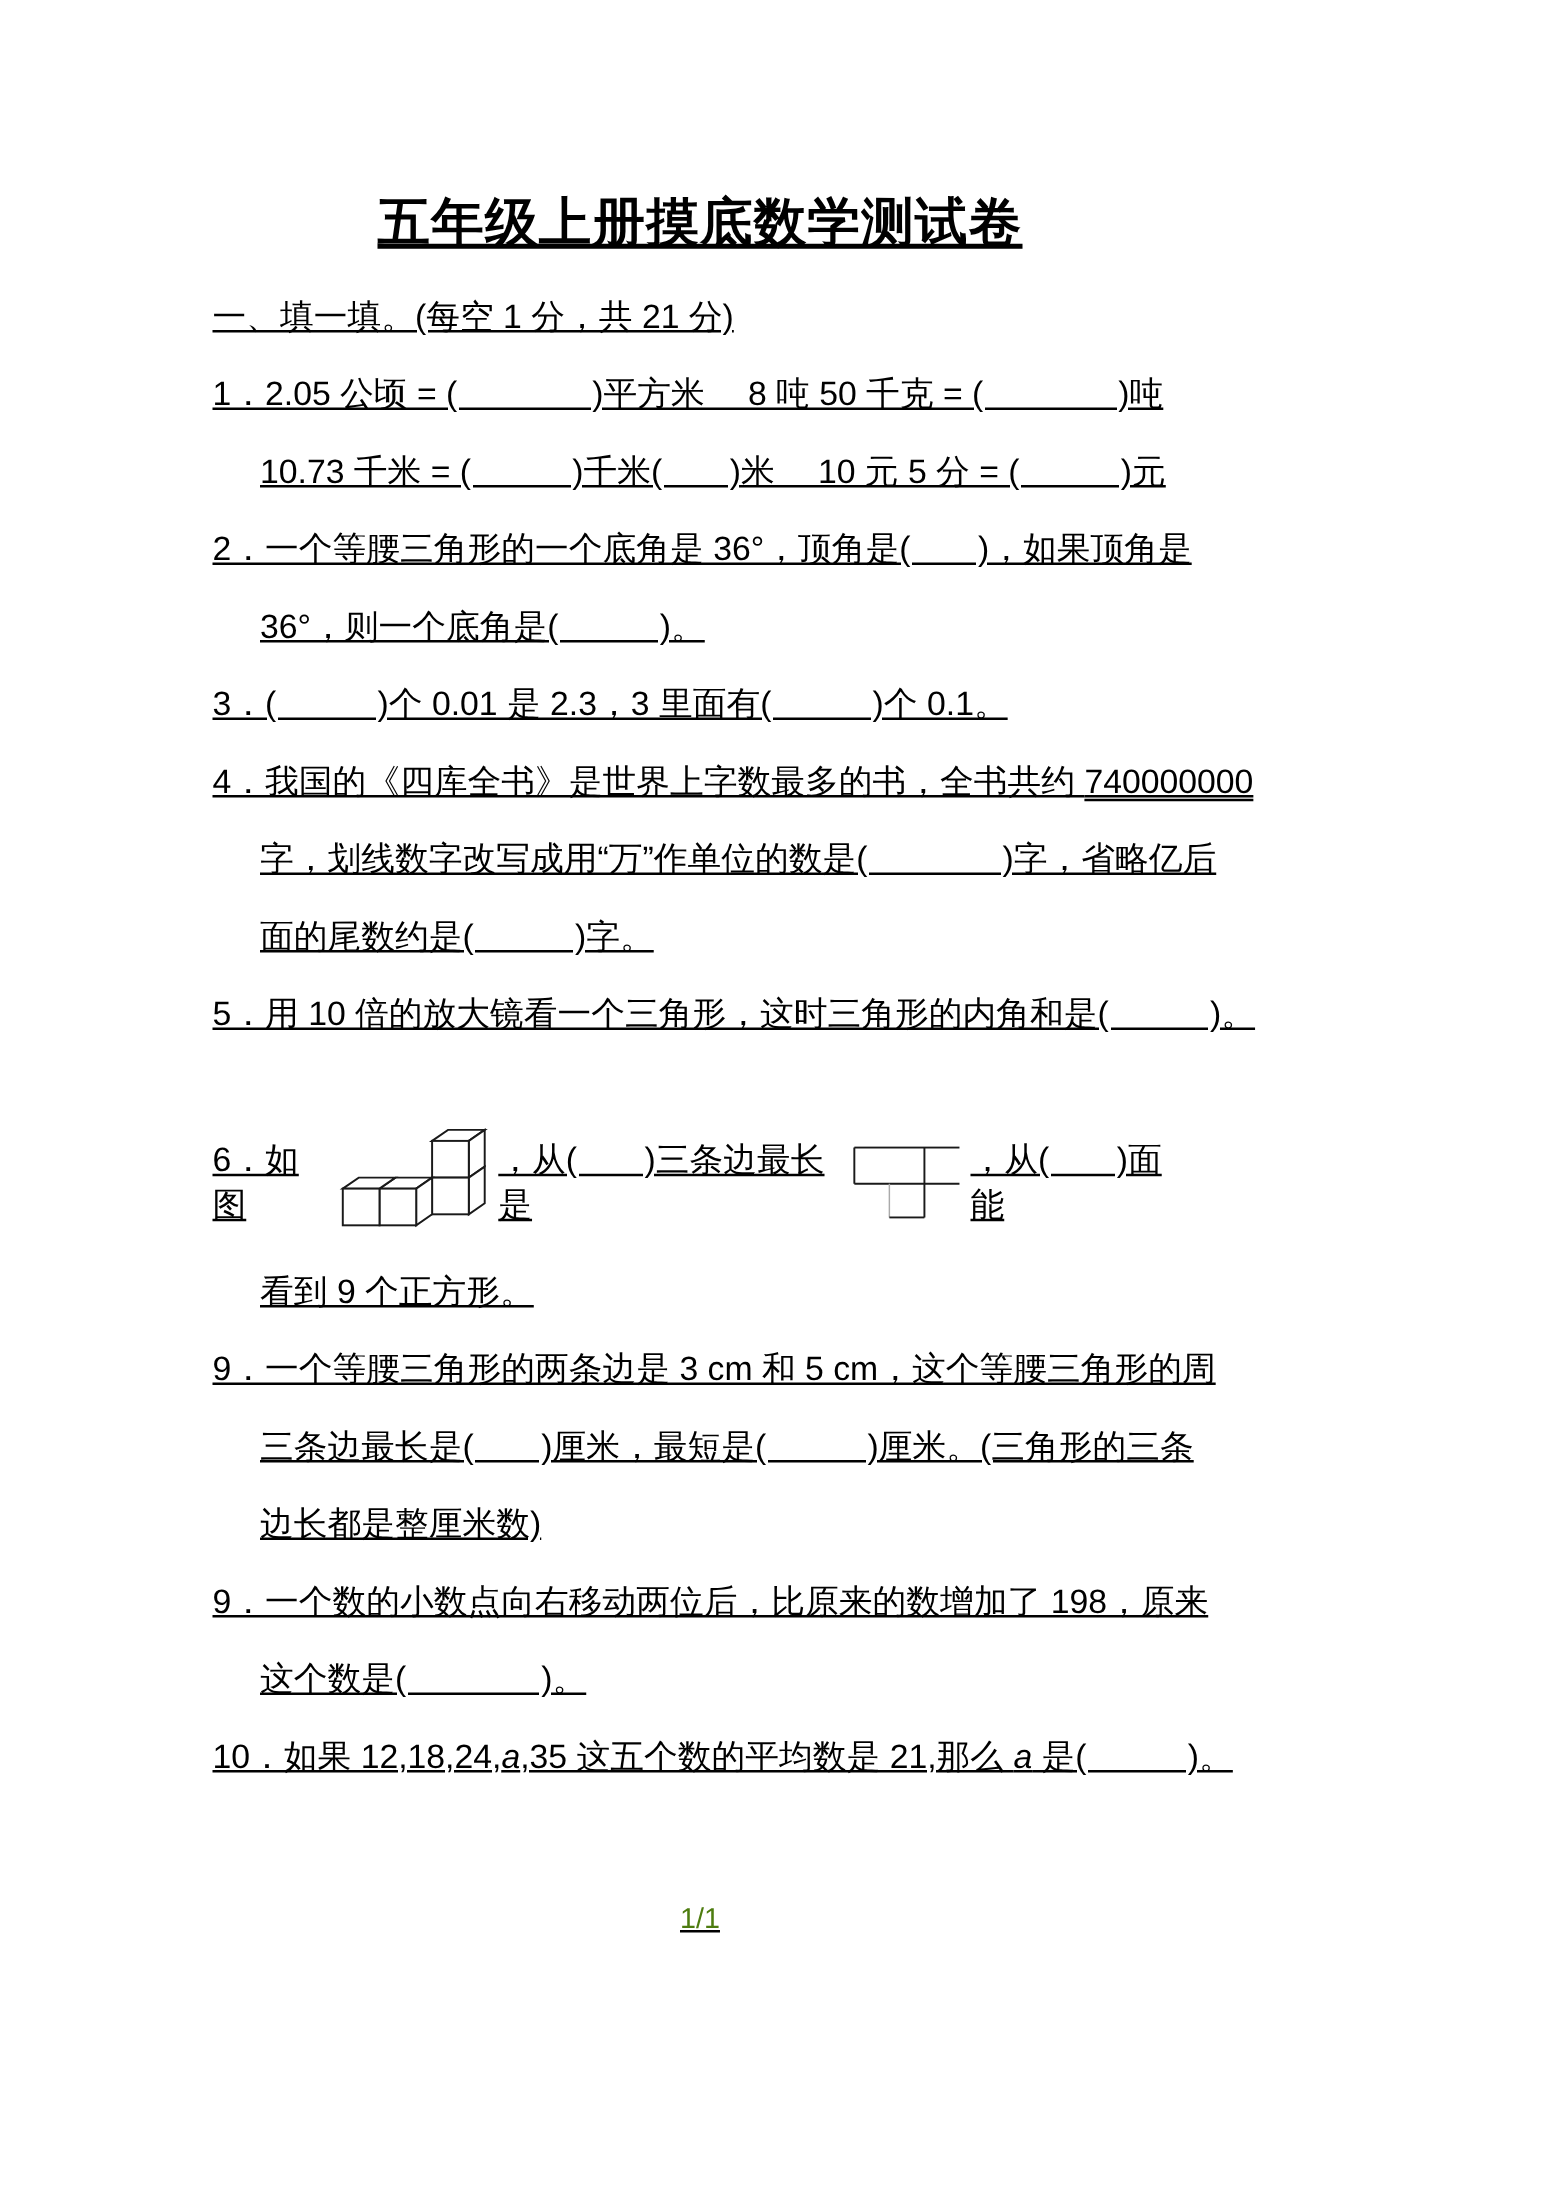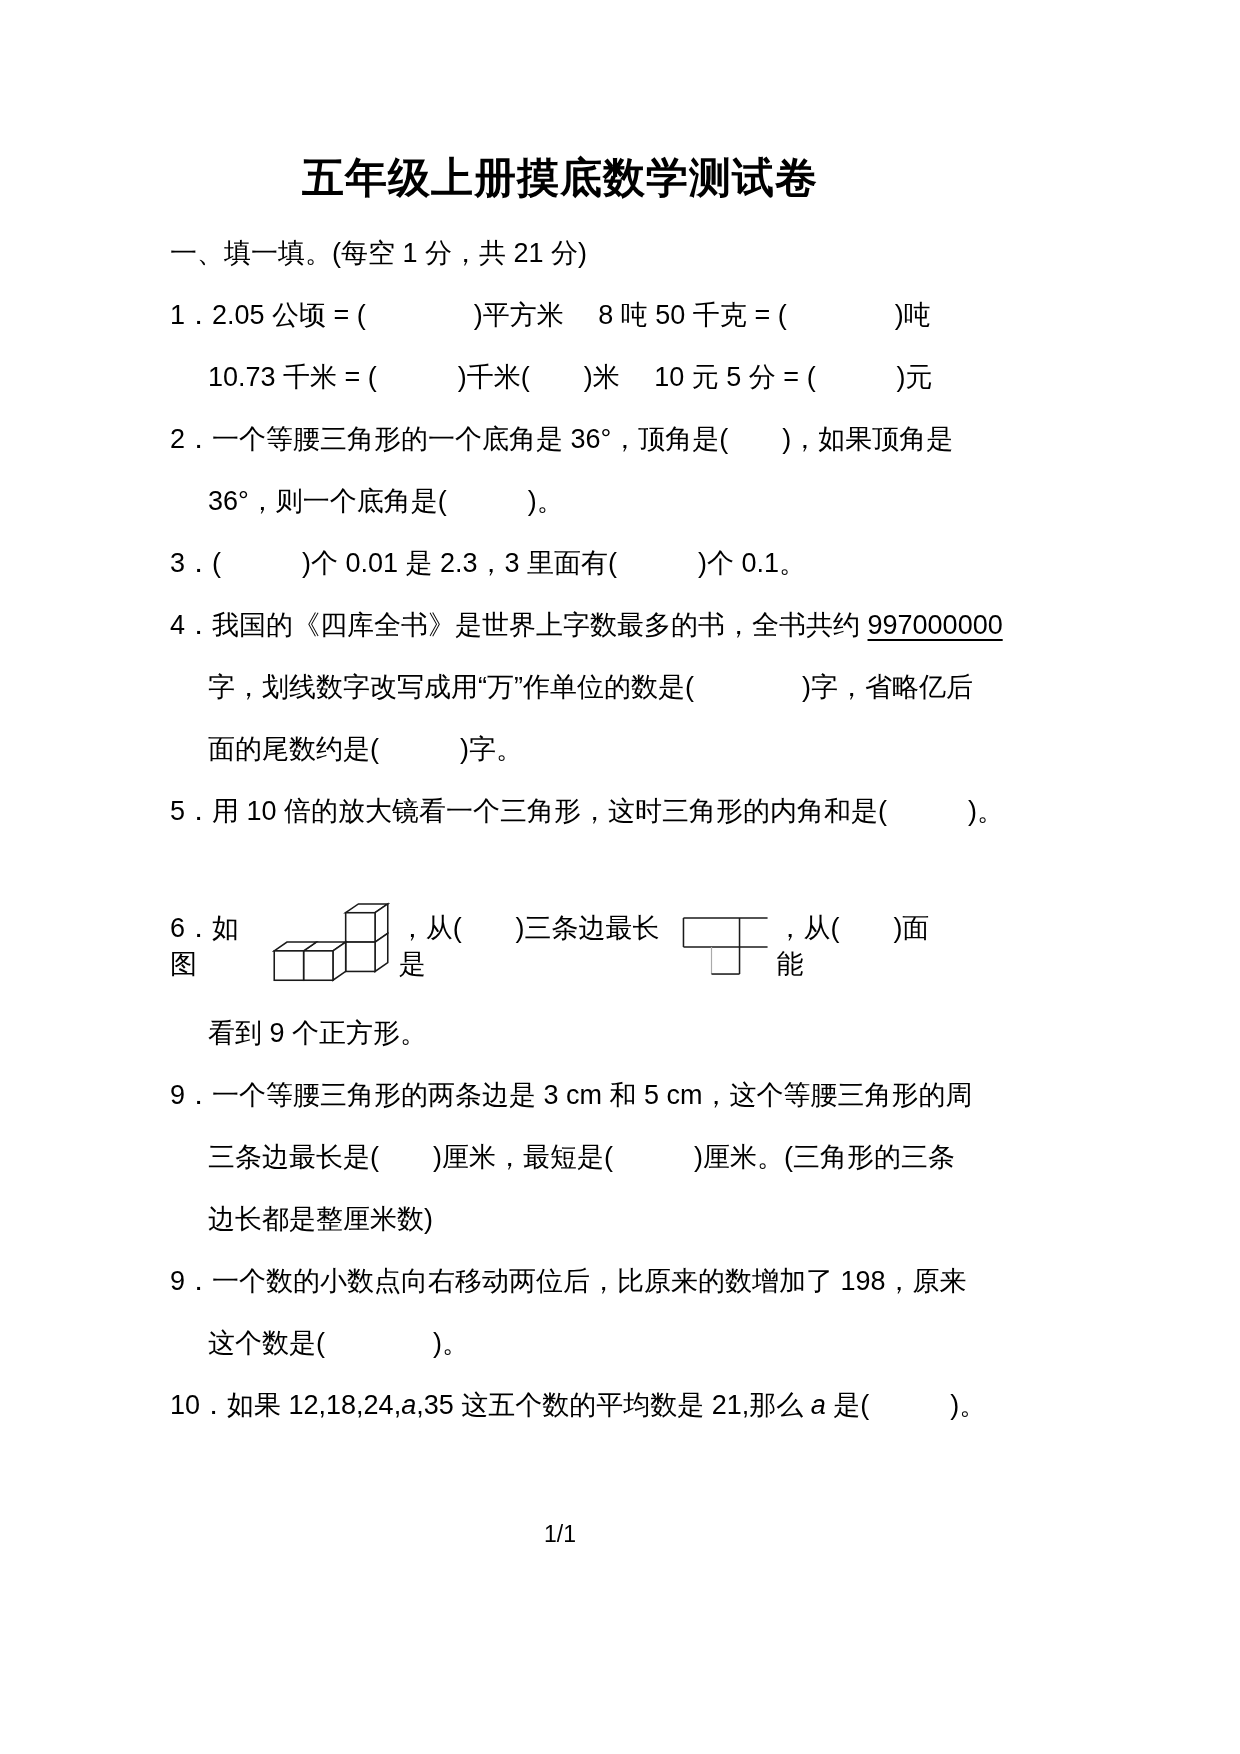--- a/index.html
+++ b/index.html
@@ -1,40 +1,41 @@
 <!DOCTYPE html>
 <html><head>
 <meta charset="utf-8">
 <style>
   html,body { margin:0; padding:0; background:#ffffff; }
   .page {
     width:1240px; height:1754px; position:relative; overflow:hidden;
     background:#ffffff; color:#000;
     font-family:"Liberation Sans","DejaVu Sans",sans-serif;
+    text-decoration:underline;
   }
   .content { margin-left:170px; width:780px; }
   .title {
     margin-top:146px; height:64px; line-height:64px;
     font-size:42px; font-weight:bold; text-align:center;
     letter-spacing:1px;
   }
   .sec { margin-top:12px; }
   .line { font-size:27px; height:62px; line-height:62px; }
   .line span { white-space:pre; }
   .cont { padding-left:38px; }
   .q6row {
     height:112px; display:flex; align-items:center; margin-top:48px;
     font-size:27px;
   }
   .q6row svg { margin:0 6px; flex:0 0 auto; }
   .ul { text-decoration:underline; text-underline-offset:5px; text-decoration-thickness:2px; }
   .var { font-style:italic; }
   .footer {
     margin-top:78px; height:40px; line-height:40px;
-    text-align:center; font-size:23px; color:#000000;
+    text-align:center; font-size:23px; color:#4d7c0f;
   }
   svg .edge { stroke:#1a1a1a; stroke-width:1.6; fill:none; }
   svg .face { stroke:#1a1a1a; stroke-width:1.6; fill:#ffffff; }
   svg .faint { stroke:#aaaaaa; stroke-width:1.2; fill:none; }
 </style>
 </head>
 <body>
 
 <div class="page">
   <div class="content">
@@ -44,21 +45,21 @@
     <div class="line sec"><span>一、填一填。(每空 1 分，共 21 分)</span></div>
 
     <div class="line"><span>1．2.05 公顷 = (　　　　)平方米　 8 吨 50 千克 = (　　　　)吨</span></div>
     <div class="line cont"><span>10.73 千米 = (　　　)千米(　　)米　 10 元 5 分 = (　　　)元</span></div>
 
     <div class="line"><span>2．一个等腰三角形的一个底角是 36°，顶角是(　　)，如果顶角是</span></div>
     <div class="line cont"><span>36°，则一个底角是(　　　)。</span></div>
 
     <div class="line"><span>3．(　　　)个 0.01 是 2.3，3 里面有(　　　)个 0.1。</span></div>
 
-    <div class="line"><span>4．我国的《四库全书》是世界上字数最多的书，全书共约 </span><span class="ul">997000000</span></div>
+    <div class="line"><span>4．我国的《四库全书》是世界上字数最多的书，全书共约 </span><span class="ul">740000000</span></div>
     <div class="line cont"><span>字，划线数字改写成用“万”作单位的数是(　　　　)字，省略亿后</span></div>
     <div class="line cont"><span>面的尾数约是(　　　)字。</span></div>
 
     <div class="line"><span>5．用 10 倍的放大镜看一个三角形，这时三角形的内角和是(　　　)。</span></div>
 
     <div class="q6row">
         <span>6．如图</span>
         <svg width="124" height="92" viewBox="0 0 126 94">
           <polygon class="face" points="78,13 91,4 121,4 108,13"></polygon>
           <polygon class="face" points="108,13 121,4 121,34 108,43"></polygon>

